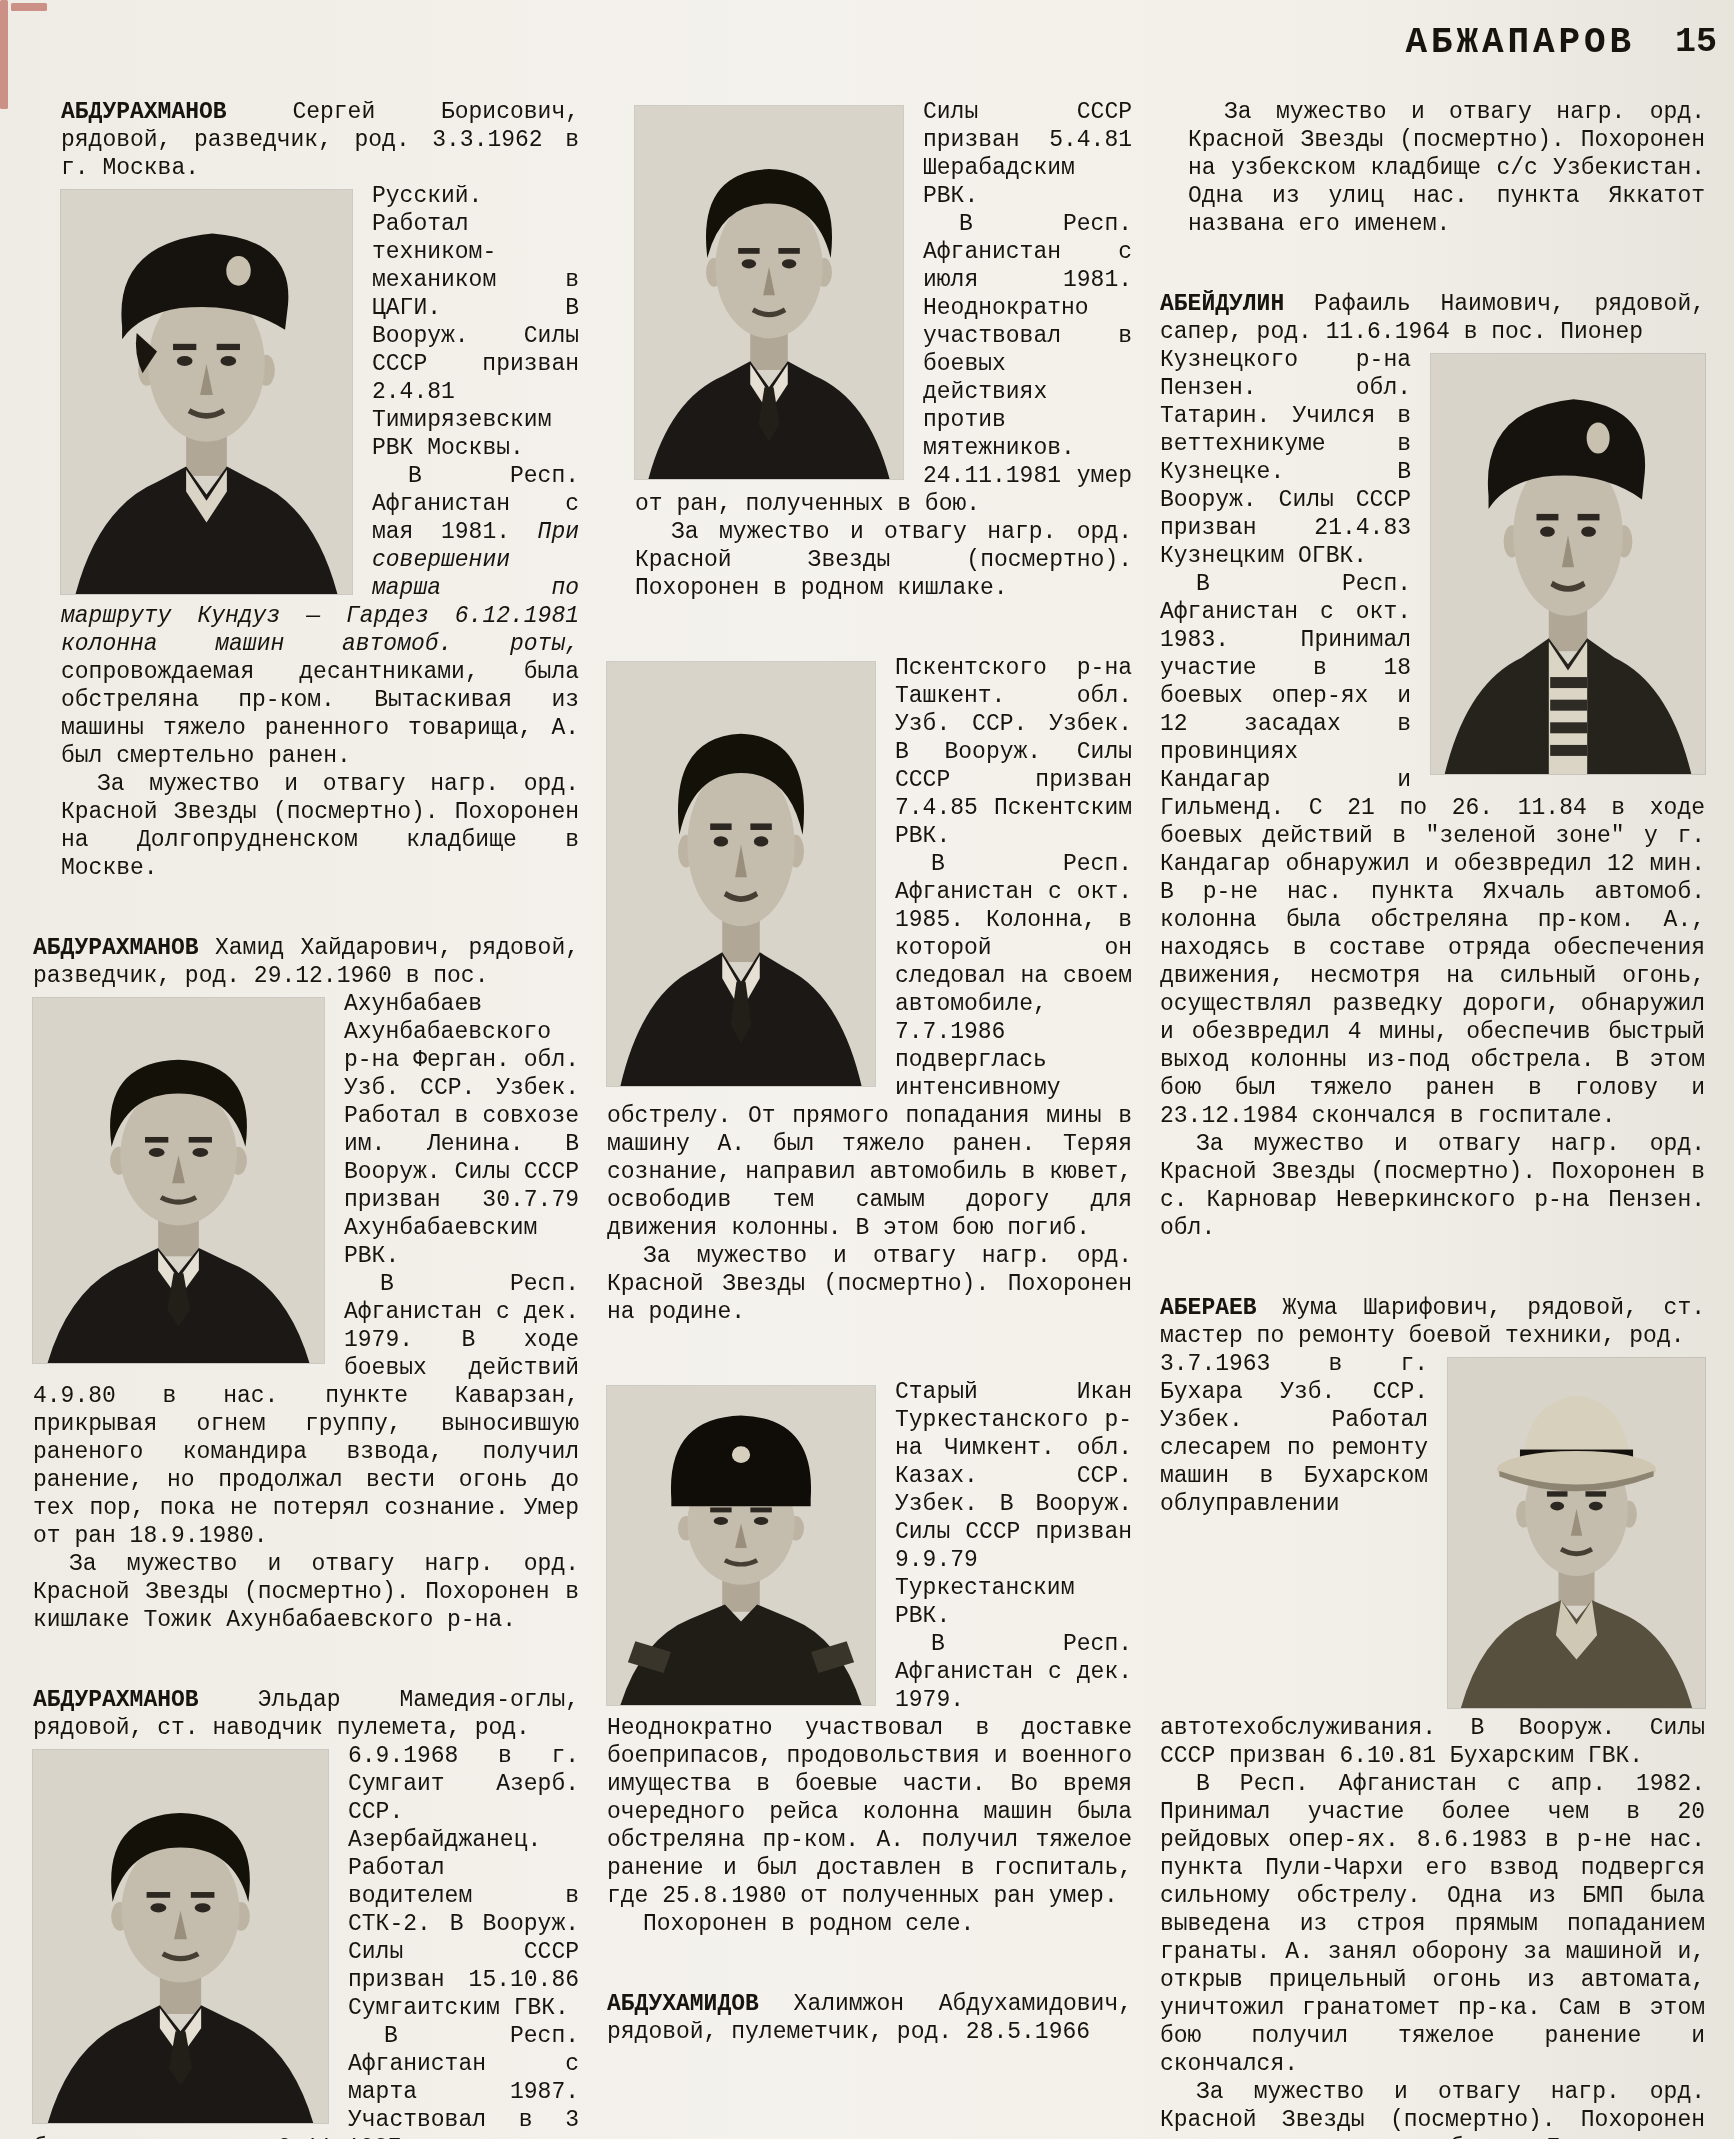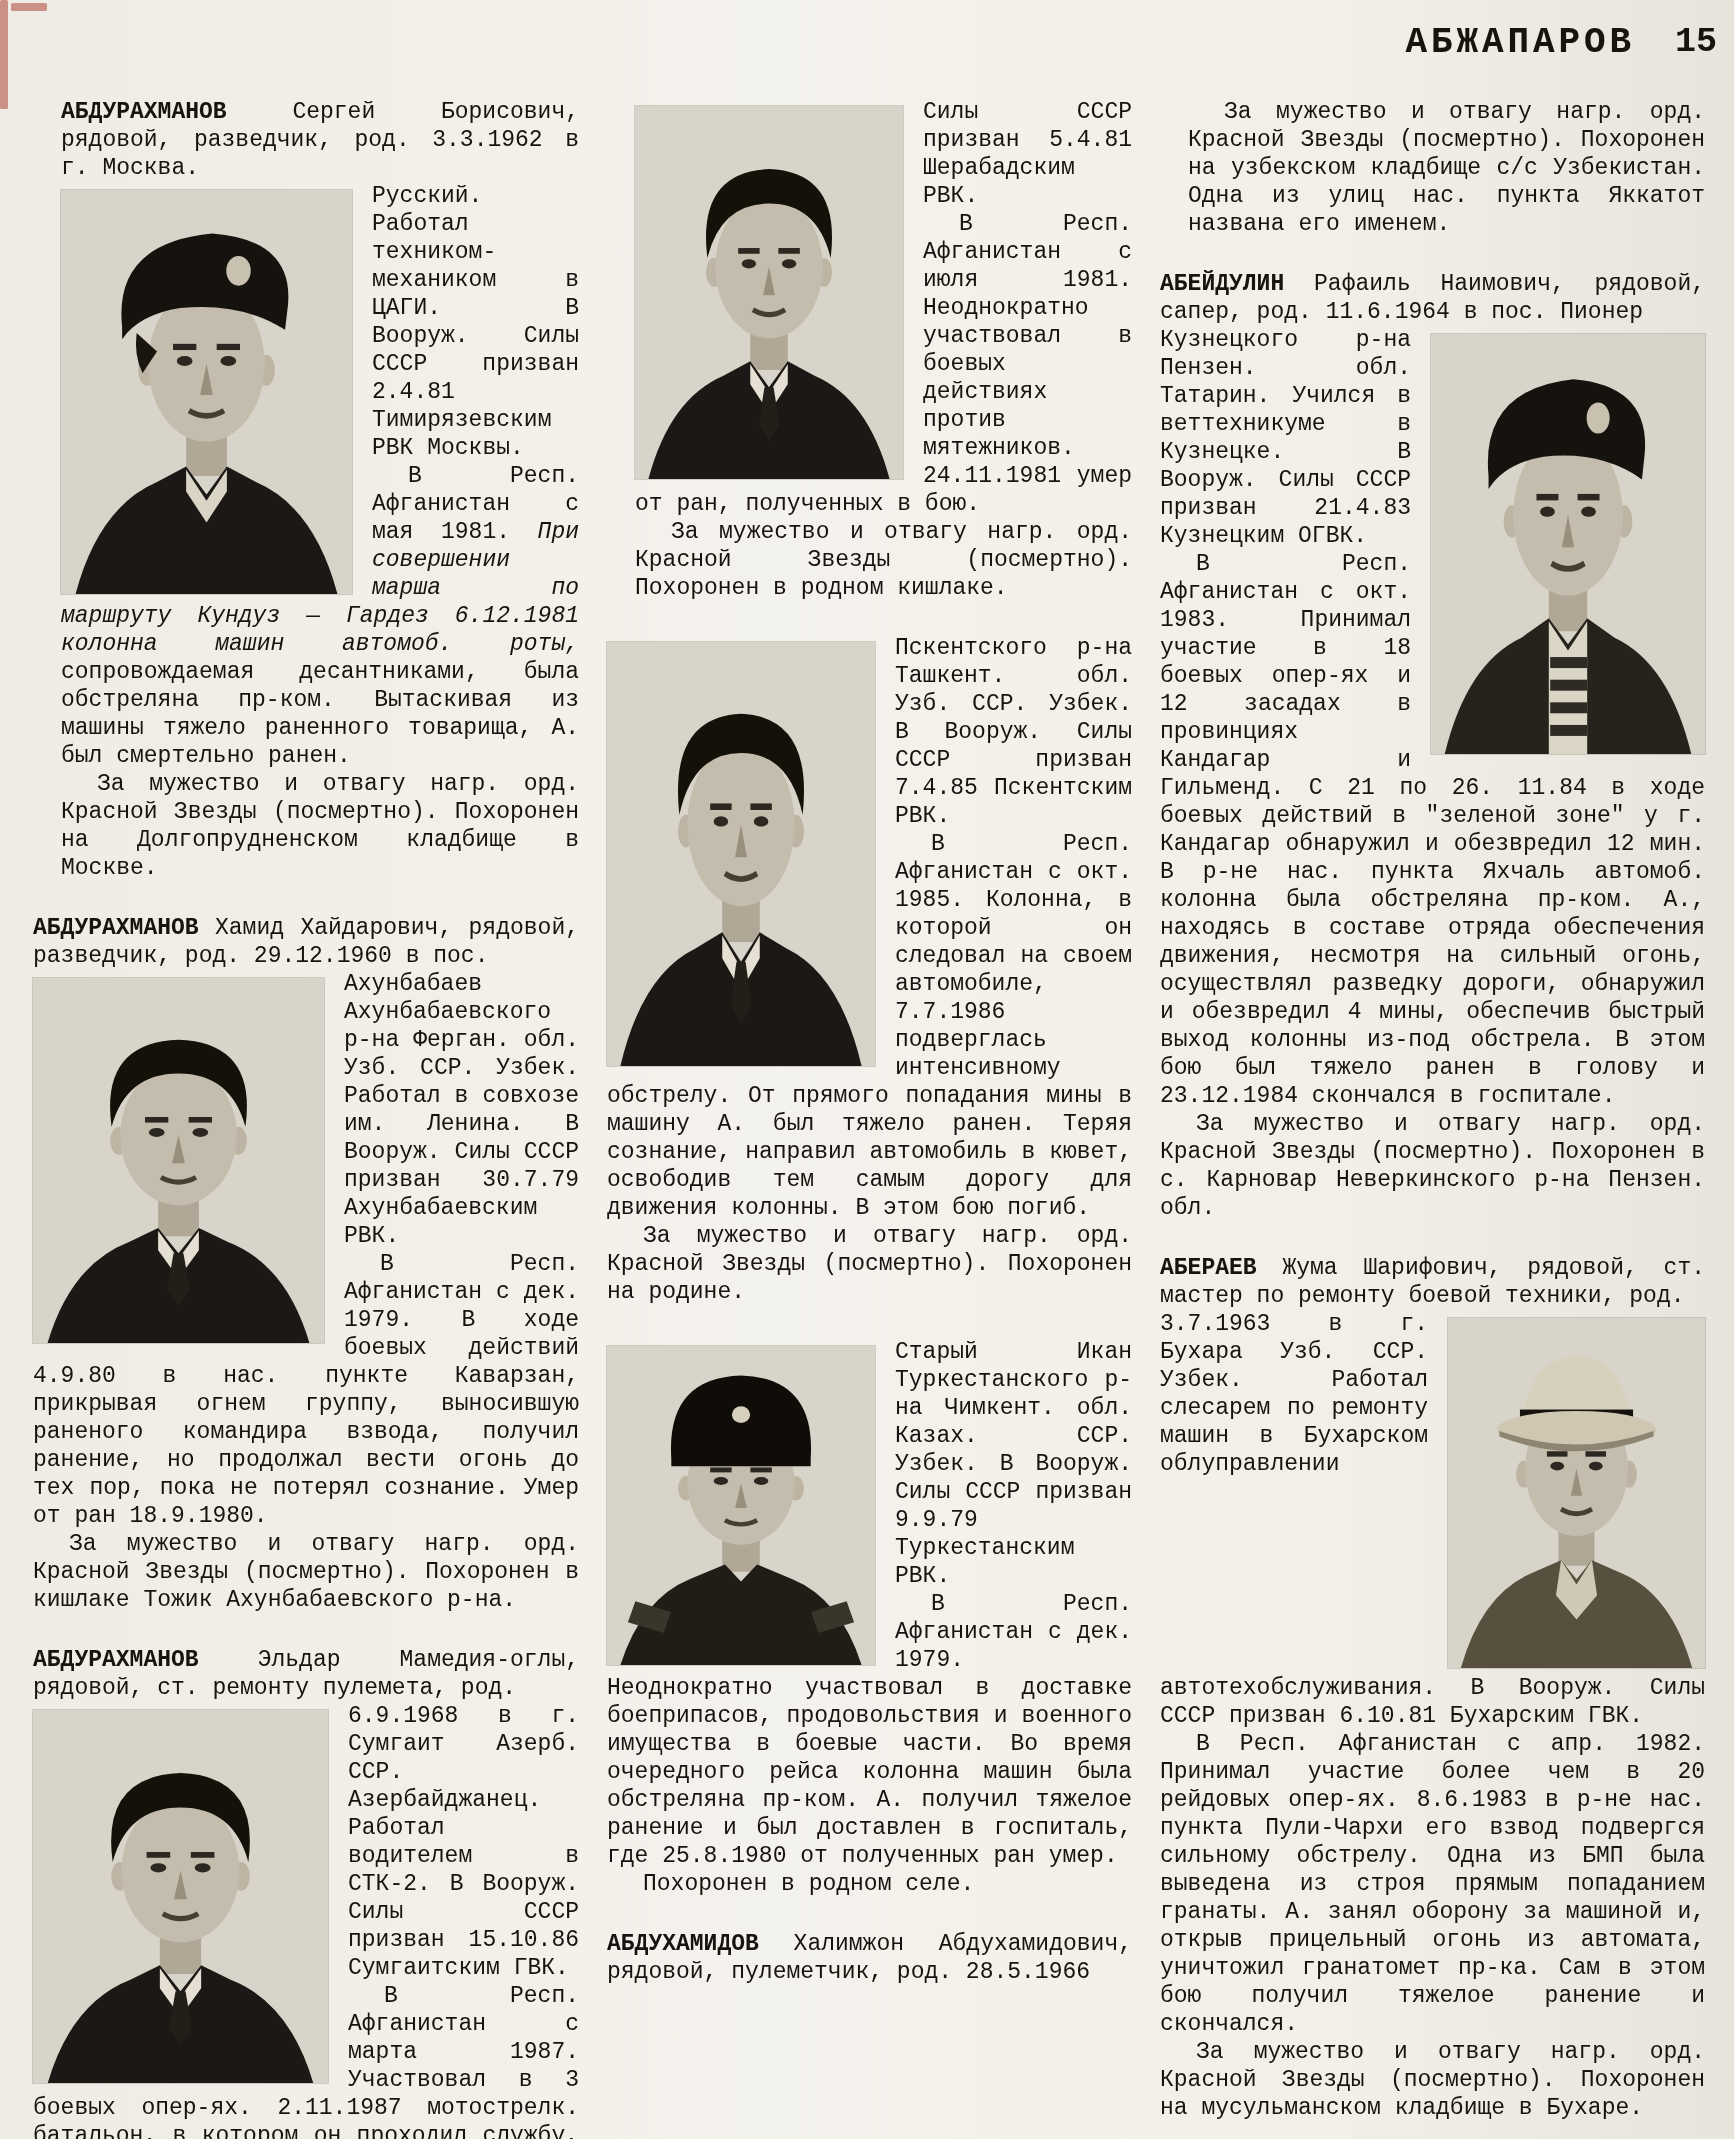--- a/index.html
+++ b/index.html
@@ -11,21 +11,21 @@
   }
   .inner{position:absolute;inset:0;padding:20px 31px 0 33px;font-family:Liberation Mono, monospace;}
   .runhead{position:relative;height:58px;}
   .head-word{position:absolute;right:68px;top:1.6px;font-size:36px;font-weight:bold;letter-spacing:3.9px;}
   .head-num{position:absolute;right:-14px;top:1.6px;font-size:35px;font-weight:bold;}
   .cols{display:flex;gap:28px;margin-top:20px;}
   .col{text-align:justify;font-size:23px;line-height:28px;}
   .col1{flex:0 0 546px;}
   .col2{flex:0 0 525px;}
   .col3{flex:0 0 545px;}
-  .entry{margin-top:32px;}
+  .entry{margin-top:52px;}
   .entry:first-child{margin-top:0;margin-left:28px;}
   .entry::after{content:"";display:block;clear:both;}
   p.para{margin:0;}
   p.ind{text-indent:36px;}
   .b{font-weight:bold;}
   .i{font-style:italic;}
   .photo{
     float:left;margin:7.8px 20px 6.2px 0;background:#d7d3c8;
     outline:0.8px solid rgba(40,35,25,.18);
     box-shadow:0 0 4.7px rgba(50,45,30,.15) inset;
@@ -90,21 +90,21 @@
                 <path d="M5 130 Q13 102 33 94 L43 89 L50 98 L57 89 L67 94 Q87 102 95 130 Z" fill="#1b1815"></path>
                 <path d="M43 90 L50 100 L57 90 L57 97 L50 107 L43 97 Z" fill="#e5e0d3"></path>
                 <path d="M48.3 98 h3.4 l2.2 13 -3.9 6 -3.9 -6 z" fill="#221f19"></path>
               </svg>
             </div>
             <p class="para"><span>Ахунбабаев Ахунбабаевского р-на Ферган. обл. Узб. ССР. Узбек. Работал в совхозе им. Ленина. В Вооруж. Силы СССР призван 30.7.79 Ахунбабаевским РВК.</span></p>
             <p class="para ind"><span>В Респ. Афганистан с дек. 1979. В ходе боевых действий 4.9.80 в нас. пункте Каварзан, прикрывая огнем группу, выносившую раненого командира взвода, получил ранение, но продолжал вести огонь до тех пор, пока не потерял сознание. Умер от ран 18.9.1980.</span></p>
             <p class="para ind"><span>За мужество и отвагу нагр. орд. Красной Звезды (посмертно). Похоронен в кишлаке Тожик Ахунбабаевского р-на.</span></p>
           </div>
           <div class="entry">
-            <p class="para"><span class="b">АБДУРАХМАНОВ</span><span> Эльдар Мамедия-оглы, рядовой, ст. ремонту пулемета, род.</span></p>
+            <p class="para"><span class="b">АБДУРАХМАНОВ</span><span> Эльдар Мамедия-оглы, рядовой, ст. наводчик пулемета, род.</span></p>
             <div class="photo" title="halftone portrait of young man in suit with white shirt and tie" style="width: 295px; height: 373px;">
               <svg viewBox="0 0 100 130" preserveAspectRatio="none" width="100%" height="100%">
                 <rect width="100" height="130" fill="#d8d4c9"></rect>
                 <rect x="43" y="76" width="14" height="16" fill="#b0a797"></rect>
                 <ellipse cx="29.5" cy="58" rx="3" ry="5" fill="#bdb4a4"></ellipse>
                 <ellipse cx="70.5" cy="58" rx="3" ry="5" fill="#bdb4a4"></ellipse>
                 <ellipse cx="50" cy="56" rx="20" ry="25" fill="#c4bcad"></ellipse>
                 <path d="M50 56 l-2.2 10 h4.4 z" fill="#998f7c"></path>
                 <ellipse cx="42.5" cy="55" rx="2.7" ry="1.6" fill="#2c2821"></ellipse>
                 <ellipse cx="57.5" cy="55" rx="2.7" ry="1.6" fill="#2c2821"></ellipse>

